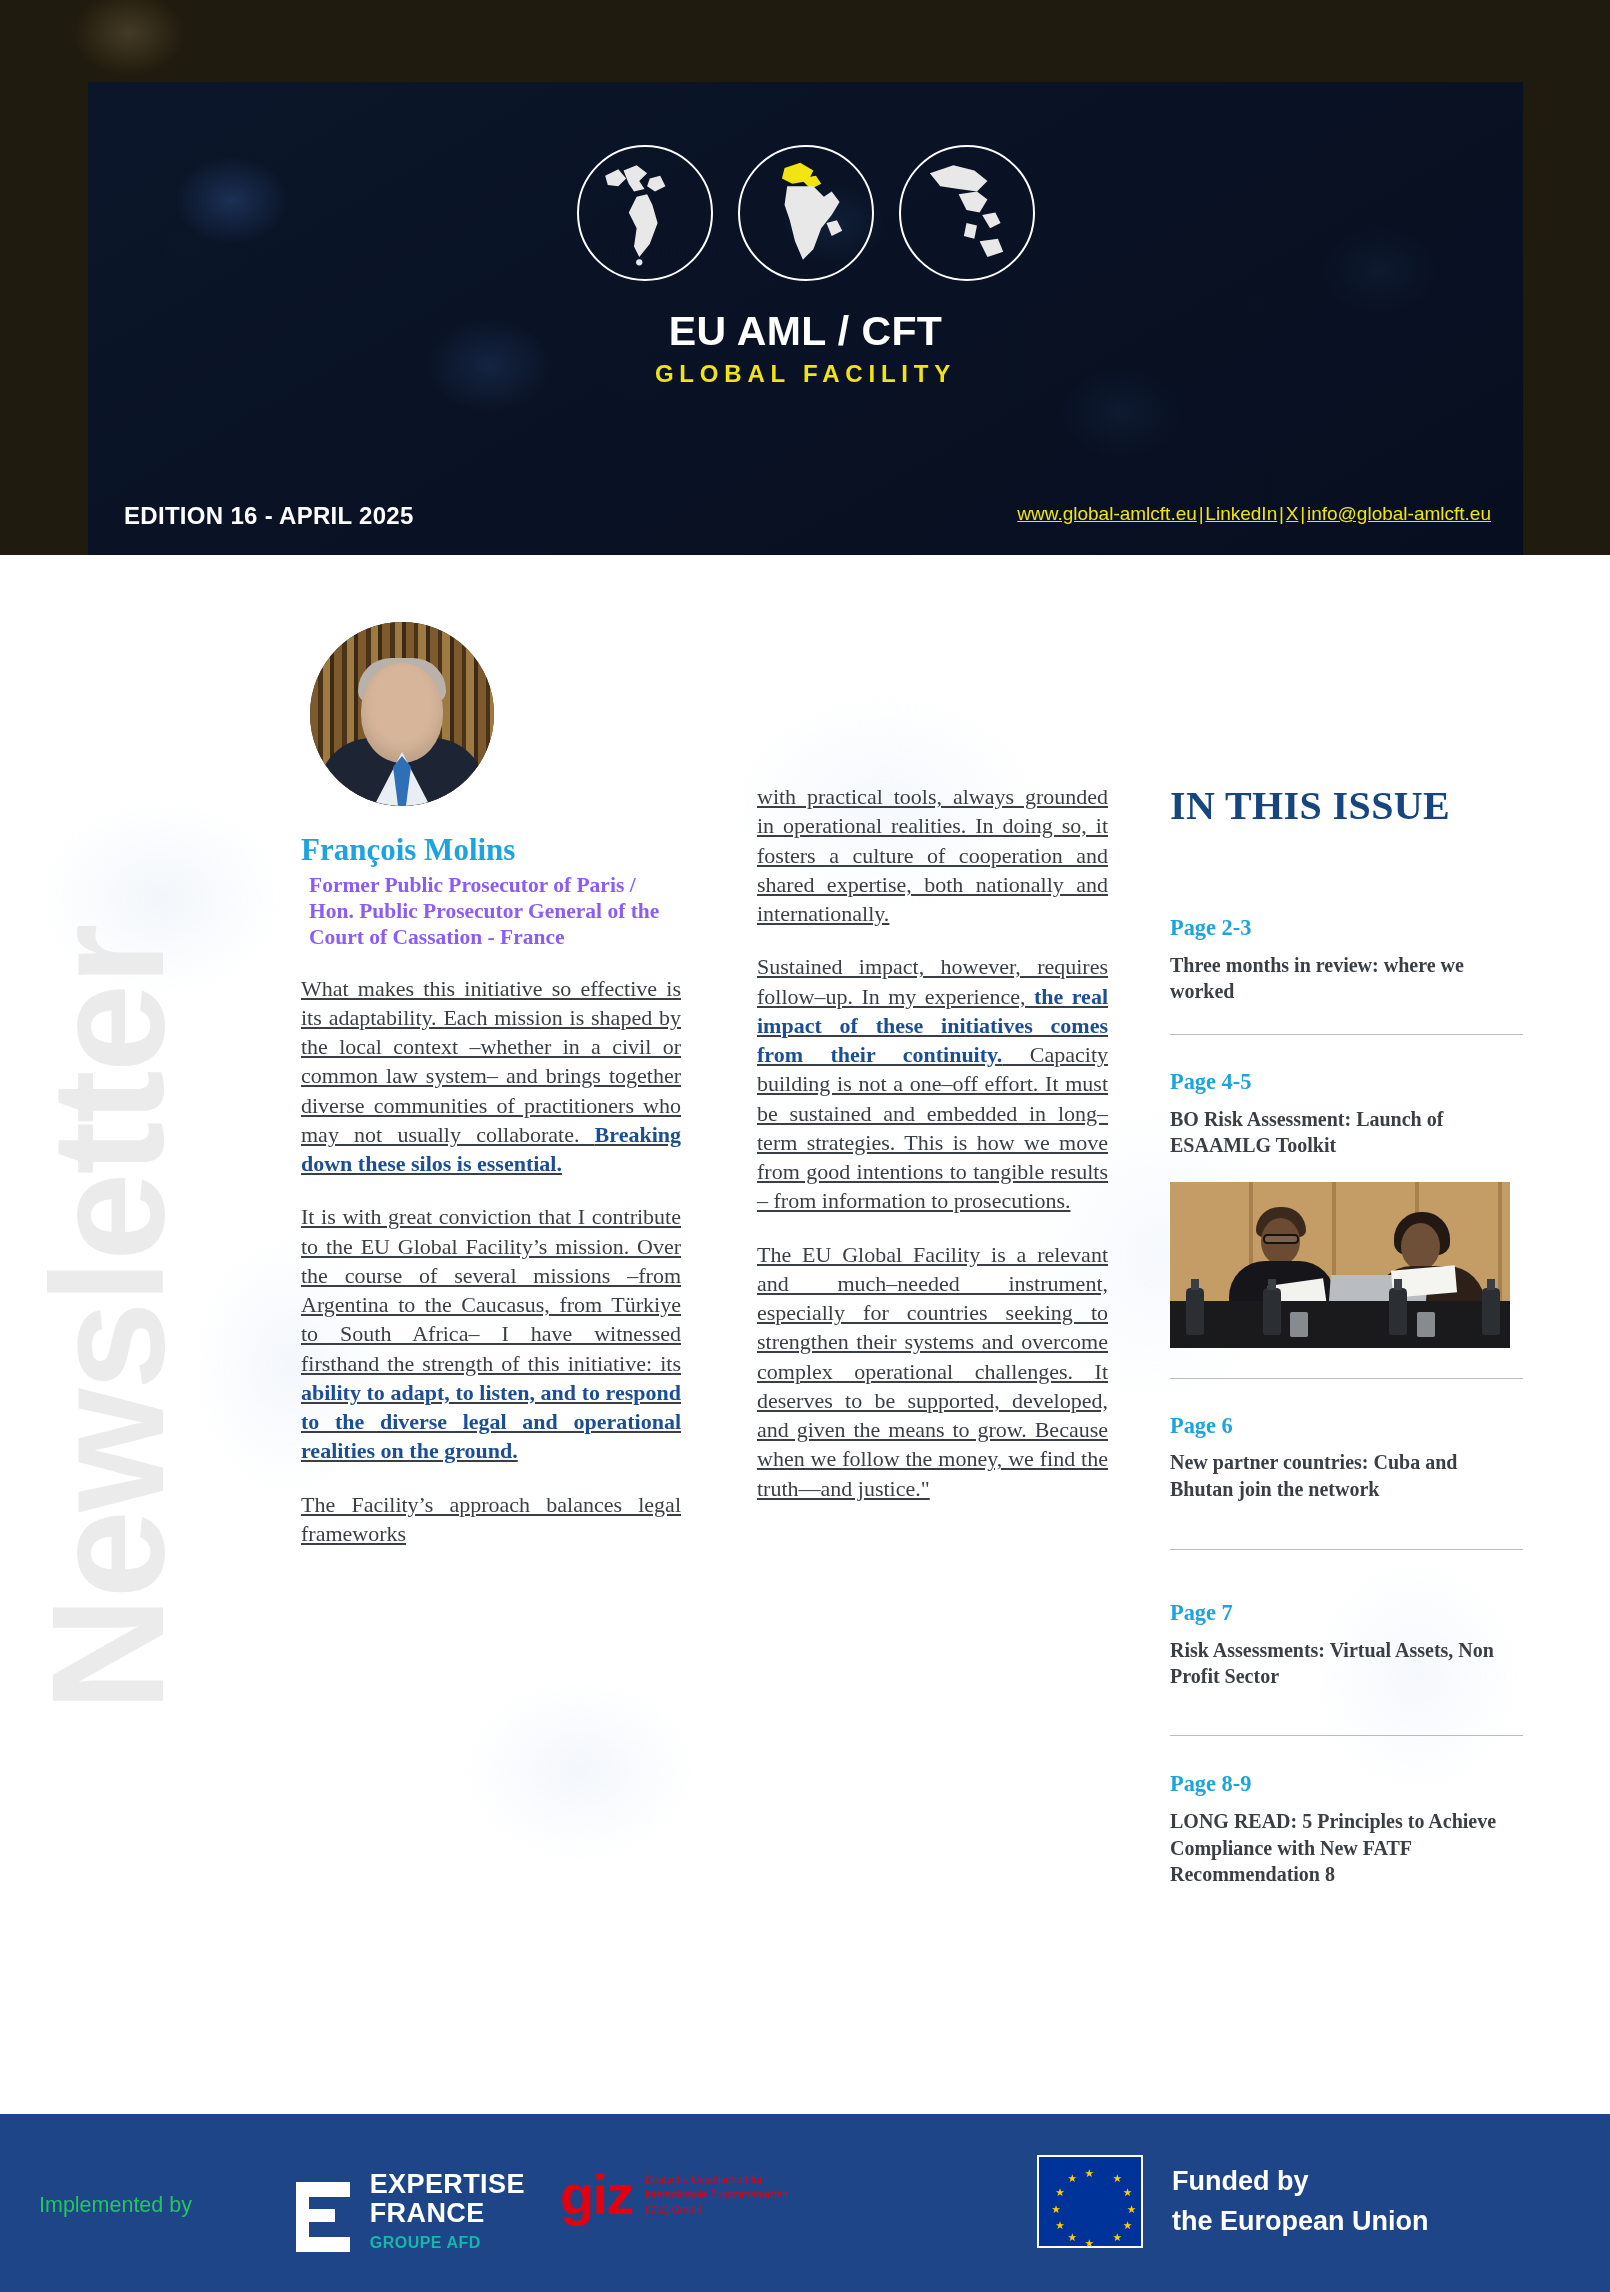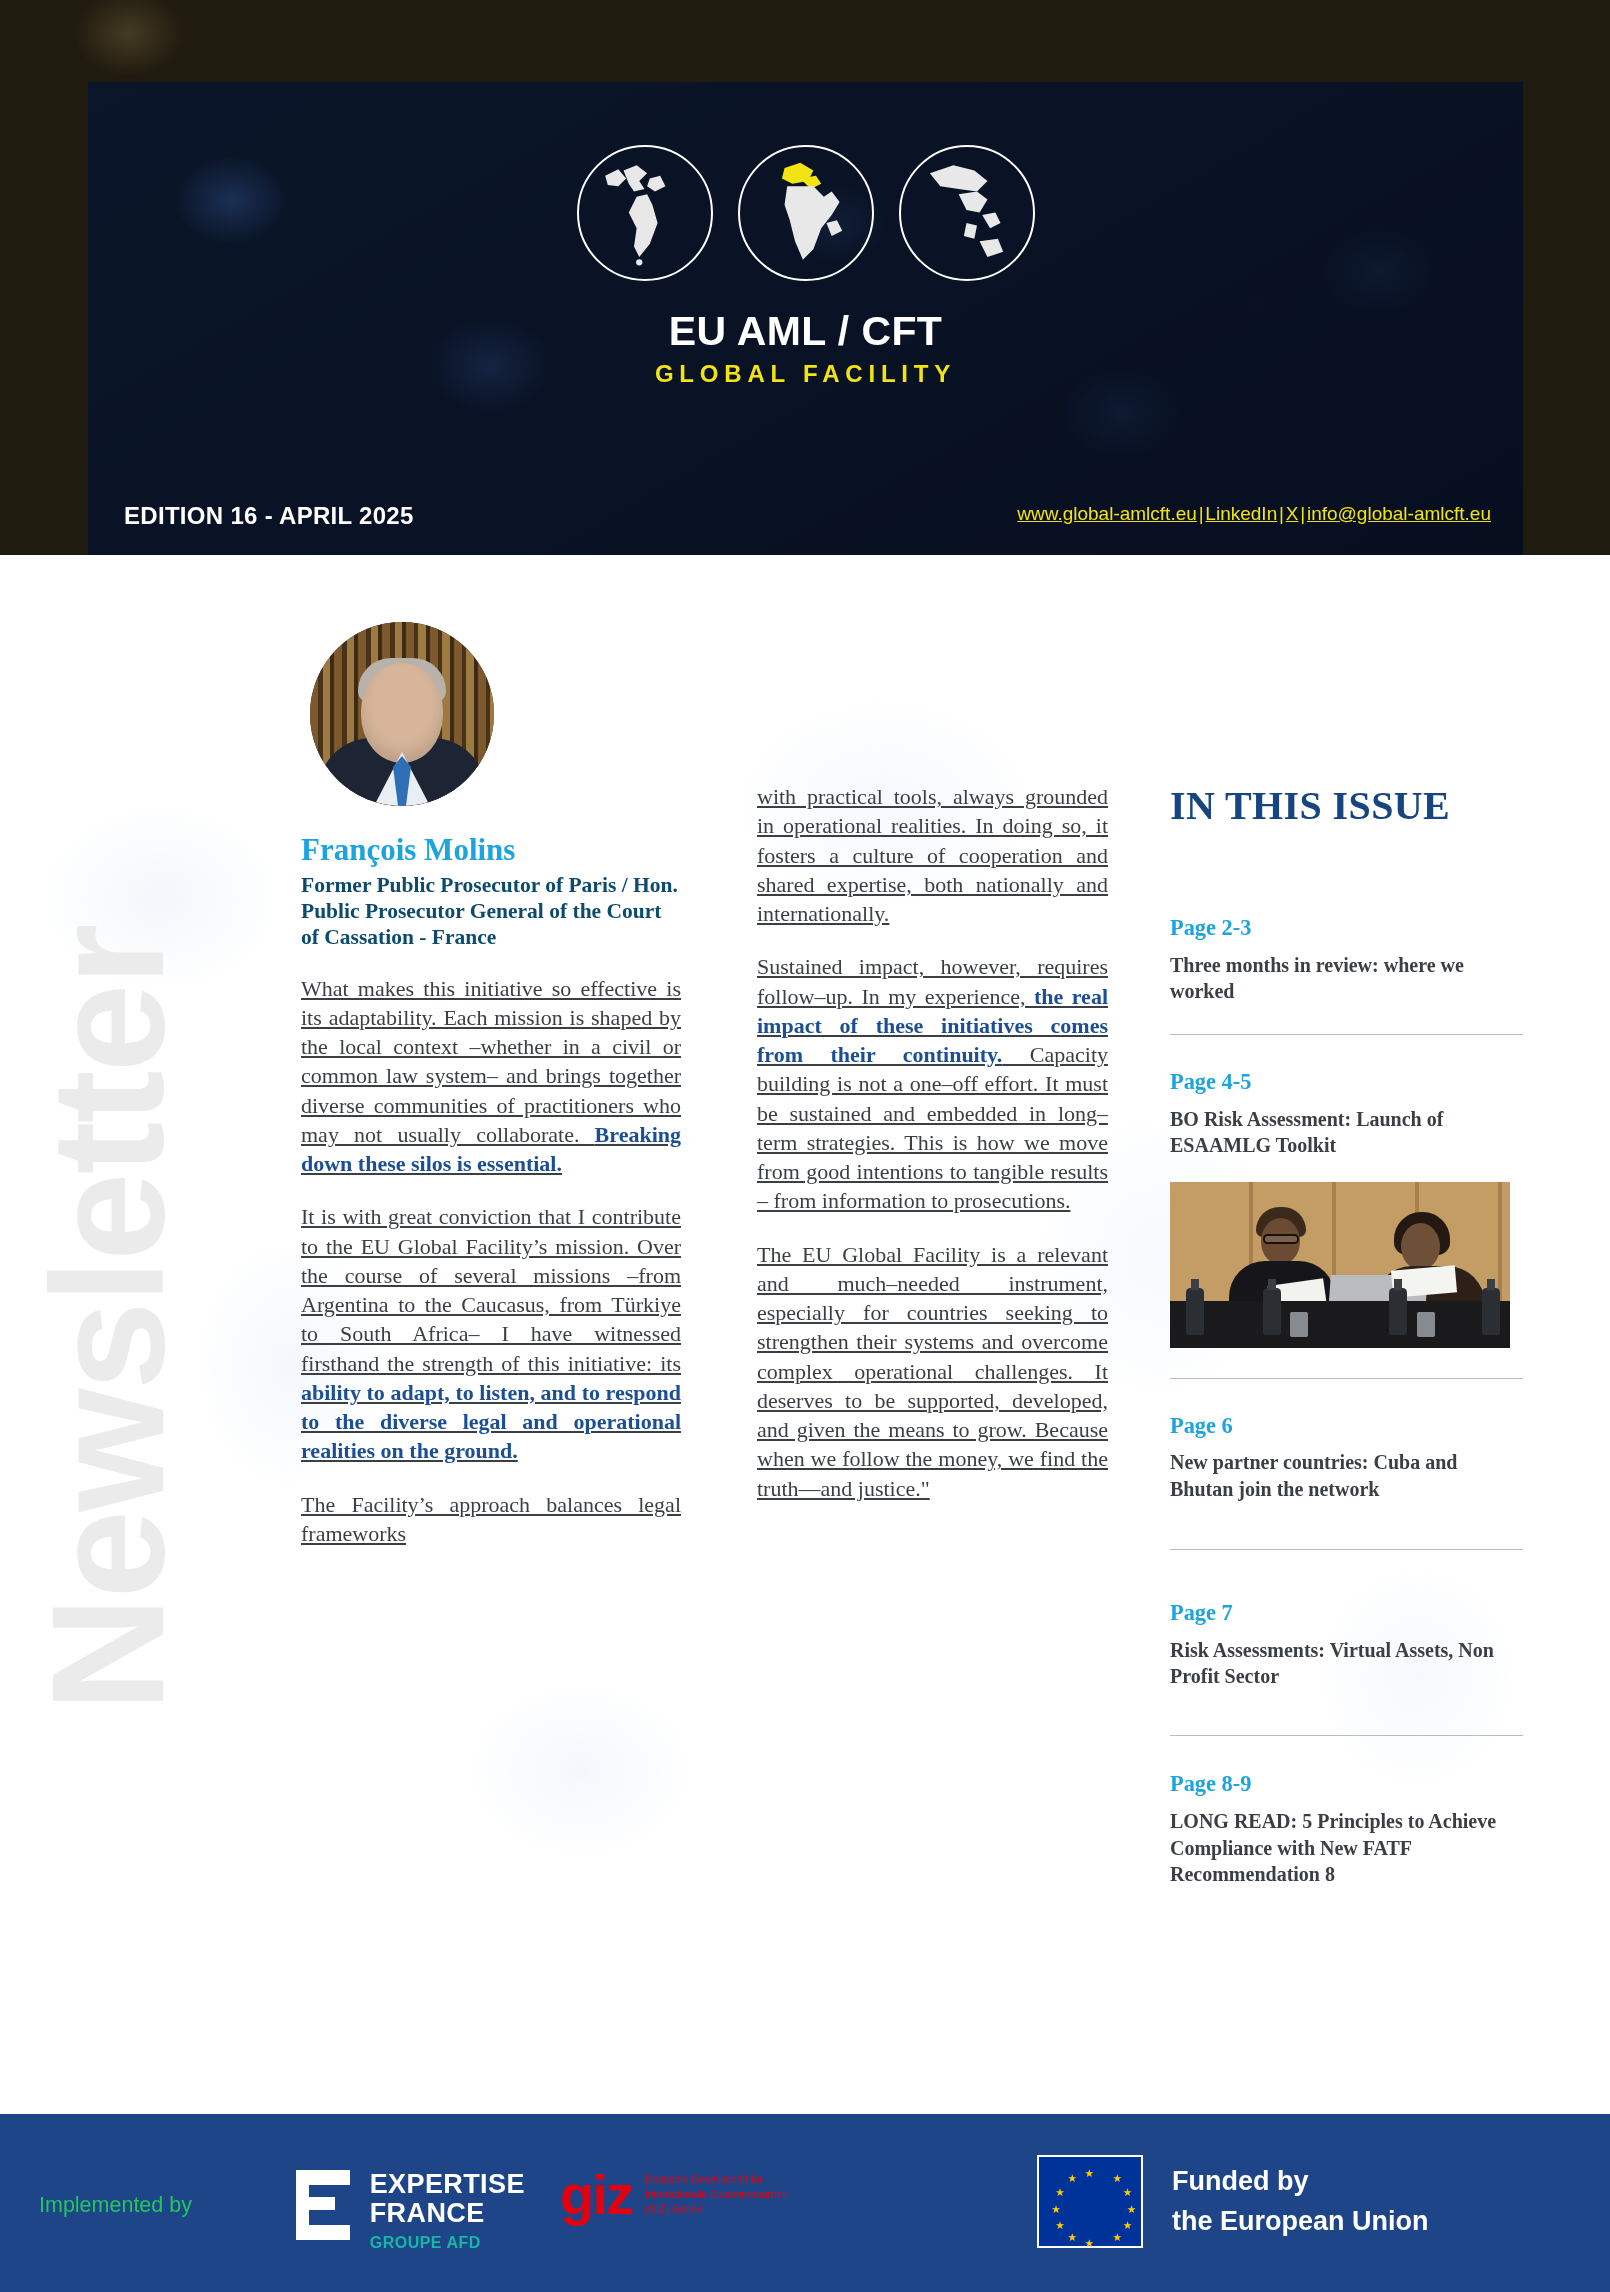--- a/index.html
+++ b/index.html
@@ -131,22 +131,22 @@
     position:absolute; left:50%; bottom:0; transform:translateX(-50%);
     width:56px; height:54px; background:#e9eef5; clip-path: polygon(50% 0, 100% 100%, 0 100%);
   }
   .portrait .tie {
     position:absolute; left:50%; bottom:0; transform:translateX(-50%);
     width:18px; height:50px; background:#2f6fb5; clip-path: polygon(50% 0, 100% 22%, 72% 100%, 28% 100%, 0 22%);
   }
 
   .author-name { color:#1da3dd; font-family:"Liberation Serif", serif; font-weight:bold;
     font-size:31px; line-height:1.08; margin-bottom:5.4px;margin-top:27px; }
-  .author-role { color:#0c4a6e; font-family:"Liberation Serif", serif; font-weight:bold;
-    font-size:21.5px; line-height:1.22; margin-bottom:23px; }
+  .author-role { color:#8b5cf6; font-family:"Liberation Serif", serif; font-weight:bold;
+    font-size:21.5px; line-height:1.22; margin-bottom:23px;margin-left:8px; }
 
   .bodytext { font-family:"Liberation Serif", serif; font-size:22px; line-height:1.33;
     color:#3a3f45; text-align: justify; }
   .bodytext p { margin-bottom: 24px; text-decoration: underline; }
   .bodytext b, .hl { color:#1b4e95; font-weight:bold; }
 
   
   .col2 { position:absolute; left:757px; top:227px; width:351px; }
 
   
@@ -177,21 +177,21 @@
   .sb-photo .paper1 { position:absolute; left:100px; top:100px; width:56px; height:38px; background:#f2f2ee; transform: rotate(-8deg); }
   .sb-photo .paper2 { position:absolute; left:222px; top:86px; width:64px; height:27px; background:#f4f4f0; transform: rotate(-5deg); }
   .sb-photo .bottle { position:absolute; bottom:12.5px; width:18px; height:47px; background:#2b2f34; border-radius:4.5px 4.5px 2.7px 2.7px; }
   .sb-photo .bottle:before { content:""; position:absolute; left:5.4px; top:-9px; width:7.2px; height:10.7px; background:#3a3f45; }
   .sb-photo .glassw { position:absolute; bottom:10.7px; width:18px; height:25px; background:rgba(225,232,238,.55); border-radius:1.8px; }
 
   
   .footer { position:absolute; left:0; top:2114px; width:1610px; height:179px; background:#1f4589; }
   .impl-label { position:absolute; left:39px; top:79px; color:#22c55e;
     font-family:"Liberation Sans", sans-serif; font-size:21.5px; }
-  .ef-logo { position:absolute; left:296px; top:56px; display:flex; align-items:flex-start; gap:19.7px; }
+  .ef-logo { position:absolute; left:296px; top:56px; display:flex; align-items:flex-end; gap:19.7px; }
   .ef-mark { width:54px; height:70px; position:relative; }
   .ef-mark i { position:absolute; left:0; background:#fff; display:block; }
   .ef-mark i.b1 { top:0; width:54px; height:15px; }
   .ef-mark i.b2 { top:27px; width:39px; height:13.4px; }
   .ef-mark i.b3 { top:55px; width:54px; height:15px; }
   .ef-mark i.stem { top:0; width:13.4px; height:70px; }
   .ef-txt1 { color:#fff; font-family:"Liberation Sans", sans-serif; font-weight:bold; font-size:27px; line-height:1.06; letter-spacing:0.4px; }
   .ef-txt2 { color:#14b8a6; font-family:"Liberation Sans", sans-serif; font-weight:bold; font-size:16px; letter-spacing:0.5px; margin-top:6.3px; }
   .giz { position:absolute; left:560px; top:56px; display:flex; align-items:center; gap:12.5px; }
   .giz-word { color:#e3000f; font-family:"Liberation Sans", sans-serif; font-weight:bold; font-size:56px; line-height:.9; letter-spacing:-1.8px; }

